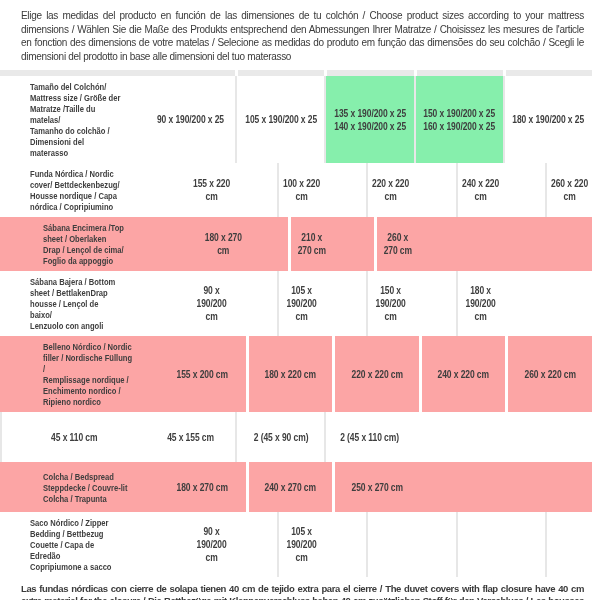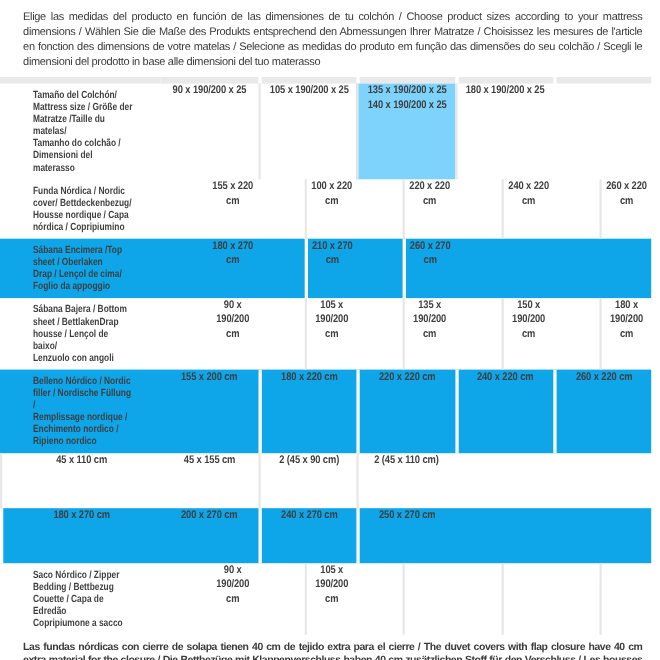--- a/index.html
+++ b/index.html
@@ -7,39 +7,39 @@
     width:600px;height:600px;overflow:hidden;background:#ffffff;
     font-family:"Liberation Sans", sans-serif;color:#3e3e3e;
   }
   .intro{
     margin:9px 16px 7px 21px;
     font-size:10px;font-weight:normal;line-height:13.5px;
     letter-spacing:-0.3px;text-align:justify;color:#3a3a3a;
   }
   .size-table{width:592px;font-weight:bold;}
   .trow{display:grid;grid-template-columns:146px repeat(5,1fr);min-height:50px;}
-  .trow.gray{background:#0ea5e9;}
+  .trow.gray{background:#fca5a5;padding-left:13px;}
   .trow.r4line{min-height:54px;gap:42px;}
   .trow.r5line{min-height:66px;}
-  .cell{display:flex;}
+  .cell{display:flex;align-items:center;}
   .cell.label{padding:5px 2px 5px 30px;}
   .cell.label .txt{
     display:block;white-space:pre-line;font-size:9.5px;line-height:11px;
     transform:scaleX(0.8);transform-origin:0 50%;width:125%;
   }
   .cell.vcell{justify-content:center;}
   .cell.vcell .txt{
     display:block;white-space:pre-line;text-align:center;
     font-size:10px;line-height:13px;letter-spacing:-0.1px;
     transform:scaleX(0.85);transform-origin:50% 50%;
   }
   
   .trow.white .cell.vcell{border-left:2px solid #e7e7e7;}
   .trow.gray  .cell.vcell{border-left:3px solid #ffffff;}
-  .cell.vcell.shaded{background:#7dd3fc;border-left:3px solid #ffffff;}
+  .cell.vcell.shaded{background:#86efac;border-left:3px solid #ffffff;}
   .trow .cell:nth-child(2){border-left:none !important;}
   
   .trow.strip{min-height:0;height:6px;}
   .trow.strip .cell{padding:0;background:#e9e9e9;}
   .trow.strip .cell.vcell{border-left:3px solid #ffffff;}
   .footnote{
     margin:6px 16px 0 21px;
     font-size:9.5px;font-weight:bold;line-height:11.5px;
     letter-spacing:-0.4px;text-align:justify;color:#3a3a3a;
   }
@@ -81,20 +81,24 @@
       <div class="cell vcell">
         <span class="txt">90 x 190/200 x 25</span>
       </div>
       <div class="cell vcell">
         <span class="txt">105 x 190/200 x 25</span>
       </div>
       <div class="cell vcell shaded">
         <span class="txt">135 x 190/200 x 25
 140 x 190/200 x 25</span>
       </div>
+      <div class="cell vcell shaded">
+        <span class="txt">150 x 190/200 x 25
+160 x 190/200 x 25</span>
+      </div>
       <div class="cell vcell">
         <span class="txt">180 x 190/200 x 25</span>
       </div>
     </div>
     <div class="trow white r4line">
       <div class="cell label">
         <span class="txt">Funda Nórdica /  Nordic
 cover/ Bettdeckenbezug/
 Housse nordique  / Capa
 nórdica / Copripiumino</span>
@@ -137,23 +141,20 @@
         <span class="txt">Sábana Bajera / Bottom
 sheet / BettlakenDrap
 housse / Lençol de baixo/
 Lenzuolo con angoli</span>
       </div>
       <div class="cell vcell">
         <span class="txt">90 x 190/200 cm</span>
       </div>
       <div class="cell vcell">
         <span class="txt">105 x 190/200 cm</span>
-      </div>
-      <div class="cell vcell">
-        <span class="txt">135 x 190/200 cm</span>
       </div>
       <div class="cell vcell">
         <span class="txt">150 x 190/200 cm</span>
       </div>
       <div class="cell vcell">
         <span class="txt">180 x 190/200 cm</span>
       </div>
     </div>
     <div class="trow gray r5line">
       <div class="cell label">
@@ -187,25 +188,27 @@
         <span class="txt">45 x 155 cm</span>
       </div>
       <div class="cell vcell">
         <span class="txt">2 (45 x 90 cm)</span>
       </div>
       <div class="cell vcell">
         <span class="txt">2 (45 x 110 cm)</span>
       </div>
     </div>
     <div class="trow gray">
+      <div class="cell label">
+        <span class="txt">Colcha / Bedspread
+Steppdecke / Couvre-lit
+Colcha / Trapunta</span>
+      </div>
       <div class="cell vcell">
         <span class="txt">180 x 270 cm</span>
-      </div>
-      <div class="cell vcell">
-        <span class="txt">200 x 270 cm</span>
       </div>
       <div class="cell vcell">
         <span class="txt">240 x 270 cm</span>
       </div>
       <div class="cell vcell">
         <span class="txt">250 x 270 cm</span>
       </div>
     </div>
     <div class="trow white r4line">
       <div class="cell label">

